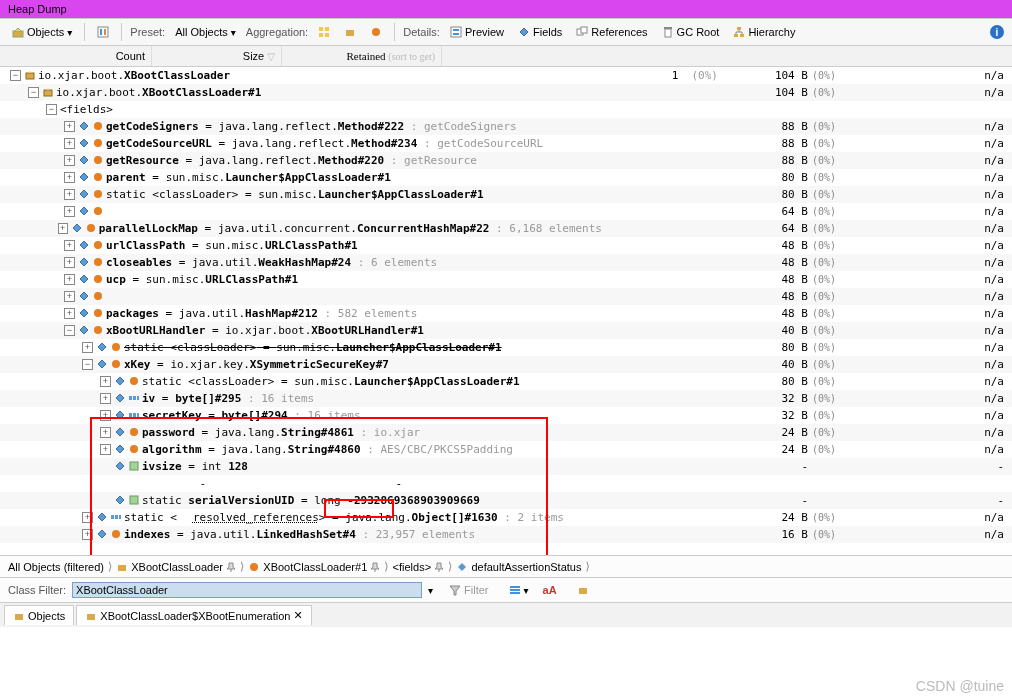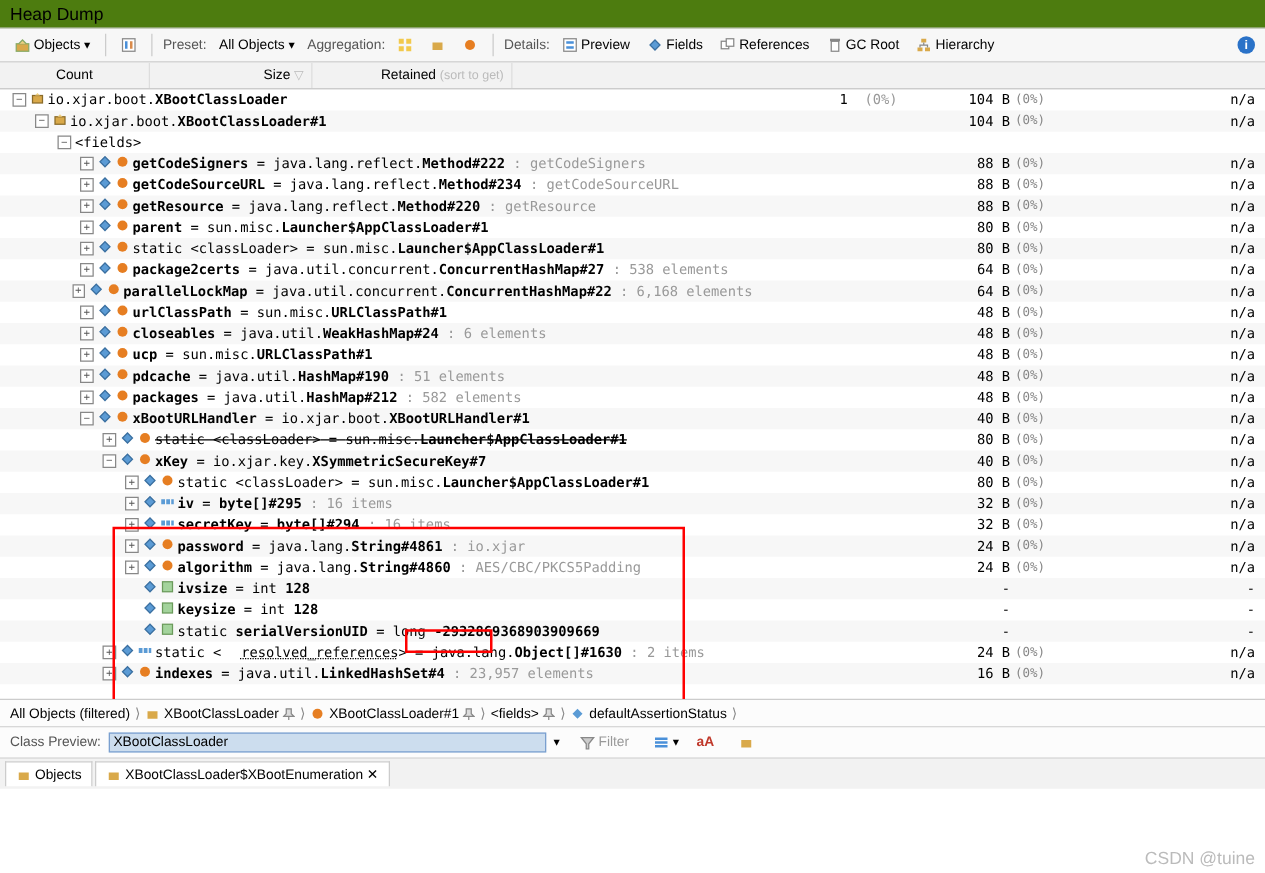--- a/index.html
+++ b/index.html
@@ -1,28 +1,28 @@
 <!DOCTYPE html>
 <html><head>
 <meta charset="utf-8">
 <style>
 * { box-sizing: border-box; margin: 0; padding: 0; }
 body { font-family: "Microsoft YaHei", Tahoma, sans-serif; font-size: 11px; background: #fff; width: 1012px; height: 698px; overflow: hidden; position: relative; }
-.title-bar { background: #4d7c0f; padding: 3px 8px; border-bottom: 1px solid #ccc; font-size: 14px; }
+.title-bar { background: #d946ef; padding: 3px 8px; border-bottom: 1px solid #ccc; font-size: 11px; }
 .toolbar { display: flex; align-items: center; gap: 6px; padding: 4px 8px; border-bottom: 1px solid #ccc; background: #f7f7f7; flex-wrap: nowrap; }
 .toolbar .sep { width: 1px; height: 18px; background: #ccc; margin: 0 2px; }
 .tb-btn { display: inline-flex; align-items: center; gap: 3px; padding: 1px 4px; cursor: pointer; }
 .lbl { color: #555; }
 .tree-area { height: 510px; overflow: auto; border-bottom: 1px solid #ccc; position: relative; }
 .grid-header { display: flex; background: #f2f2f2; border-bottom: 1px solid #ccc; position: sticky; top: 0; z-index: 5; }
 .grid-header div { padding: 4px 6px; border-right: 1px solid #ddd; }
 .col-name { flex: 1; }
-.col-count { width: 120px; text-align: center; }
+.col-count { width: 120px; text-align: right; margin-left: 32px; }
 .col-size { width: 130px; text-align: right; }
-.col-retained { width: 160px; text-align: right; }
+.col-retained { width: 160px; text-align: right; font-family: Liberation Serif, serif; }
 .row { display: flex; align-items: center; height: 17px; }
 .row:nth-child(even) { background: #f7f7f7; }
 .row .cname { flex: 1; display: flex; align-items: center; white-space: nowrap; overflow: hidden; }
 .row .cval { font-family: Consolas, monospace; font-size: 11px; }
 .row .ccount { width: 120px; text-align: right; padding-right: 4px; }
 .row .csize { width: 90px; text-align: right; padding-right: 4px; }
 .row .cpct { width: 40px; text-align: left; color: #888; font-size: 10px; }
 .row .cret { width: 160px; text-align: right; padding-right: 8px; }
 .exp { width: 11px; height: 11px; border: 1px solid #888; display: inline-flex; align-items: center; justify-content: center; font-size: 9px; line-height: 1; margin-right: 3px; cursor: pointer; background: #fff; color: #555; }
 .noexp { width: 11px; display: inline-block; margin-right: 3px; }
@@ -273,21 +273,20 @@
       <div class="row">
         <div class="cname">
           <span class="indent" style="width: 64px;"></span>
           <span class="exp">+</span>
           <span style="margin-right: 2px;"><svg class="s">
               <path d="M2 6 L6 2 L10 6 L6 10 Z" fill="#5b9bd5" stroke="#3a6fa0"></path>
             </svg></span>
           <span style="margin-right: 2px;"><svg class="s">
               <circle cx="6" cy="6" r="4" fill="#e67e22"></circle>
             </svg></span>
-          <span class="cval"><span class="bold">package2certs</span><span> = </span><span>java.util.concurrent.</span><span class="bold">ConcurrentHashMap#27</span><span class="grey"> : 538 elements</span></span>
         </div>
         <div class="ccount cval"></div>
         <div class="csize cval">64 B</div>
         <div class="cpct cval">(0%)</div>
         <div class="cret cval">n/a</div>
       </div>
       <div class="row">
         <div class="cname">
           <span class="indent" style="width: 64px;"></span>
           <span class="exp">+</span>
@@ -358,21 +357,20 @@
       <div class="row">
         <div class="cname">
           <span class="indent" style="width: 64px;"></span>
           <span class="exp">+</span>
           <span style="margin-right: 2px;"><svg class="s">
               <path d="M2 6 L6 2 L10 6 L6 10 Z" fill="#5b9bd5" stroke="#3a6fa0"></path>
             </svg></span>
           <span style="margin-right: 2px;"><svg class="s">
               <circle cx="6" cy="6" r="4" fill="#e67e22"></circle>
             </svg></span>
-          <span class="cval"><span class="bold">pdcache</span><span> = </span><span>java.util.</span><span class="bold">HashMap#190</span><span class="grey"> : 51 elements</span></span>
         </div>
         <div class="ccount cval"></div>
         <div class="csize cval">48 B</div>
         <div class="cpct cval">(0%)</div>
         <div class="cret cval">n/a</div>
       </div>
       <div class="row">
         <div class="cname">
           <span class="indent" style="width: 64px;"></span>
           <span class="exp">+</span>
@@ -540,31 +538,20 @@
               <rect x="2" y="2" width="8" height="8" fill="#a3d39c" stroke="#6a9a5a"></rect>
             </svg></span>
           <span class="cval"><span class="bold">ivsize</span><span> = </span><span>int </span><span class="bold">128</span></span>
         </div>
         <div class="ccount cval"></div>
         <div class="csize cval">-</div>
         <div class="cpct cval"></div>
         <div class="cret cval">-</div>
       </div>
       <div class="row">
-        <div class="cname">
-          <span class="indent" style="width: 100px;"></span>
-          <span class="noexp"></span>
-          <span style="margin-right: 2px;"><svg class="s">
-              <path d="M2 6 L6 2 L10 6 L6 10 Z" fill="#5b9bd5" stroke="#3a6fa0"></path>
-            </svg></span>
-          <span style="margin-right: 2px;"><svg class="s">
-              <rect x="2" y="2" width="8" height="8" fill="#a3d39c" stroke="#6a9a5a"></rect>
-            </svg></span>
-          <span class="cval"><span class="bold">keysize</span><span> = </span><span>int </span><span class="bold">128</span></span>
-        </div>
         <div class="ccount cval"></div>
         <div class="csize cval">-</div>
         <div class="cpct cval"></div>
         <div class="cret cval">-</div>
       </div>
       <div class="row">
         <div class="cname">
           <span class="indent" style="width: 100px;"></span>
           <span class="noexp"></span>
           <span style="margin-right: 2px;"><svg class="s">
@@ -654,21 +641,21 @@
   <span class="bc-item">
       <svg class="s">
         <path d="M2 6 L6 2 L10 6 L6 10 Z" fill="#5b9bd5"></path>
       </svg>
       <span>defaultAssertionStatus</span>
     </span>
   <span class="bc-sep">⟩</span>
 </div>
 
 <div class="filter-bar">
-  <span class="lbl">Class Preview:</span>
+  <span class="lbl">Class Filter:</span>
   <input class="filter-input" value="XBootClassLoader" style="">
   <span class="mini-icon">▾</span>
   <span class="sep"></span>
   <span class="tb-btn">
       <svg class="s">
         <path d="M1 2 L11 2 L7 7 L7 11 L5 11 L5 7 Z" fill="#ccc" stroke="#888"></path>
       </svg>
       <span class="grey">Filter</span>
     </span>
   <span class="sep"></span>

